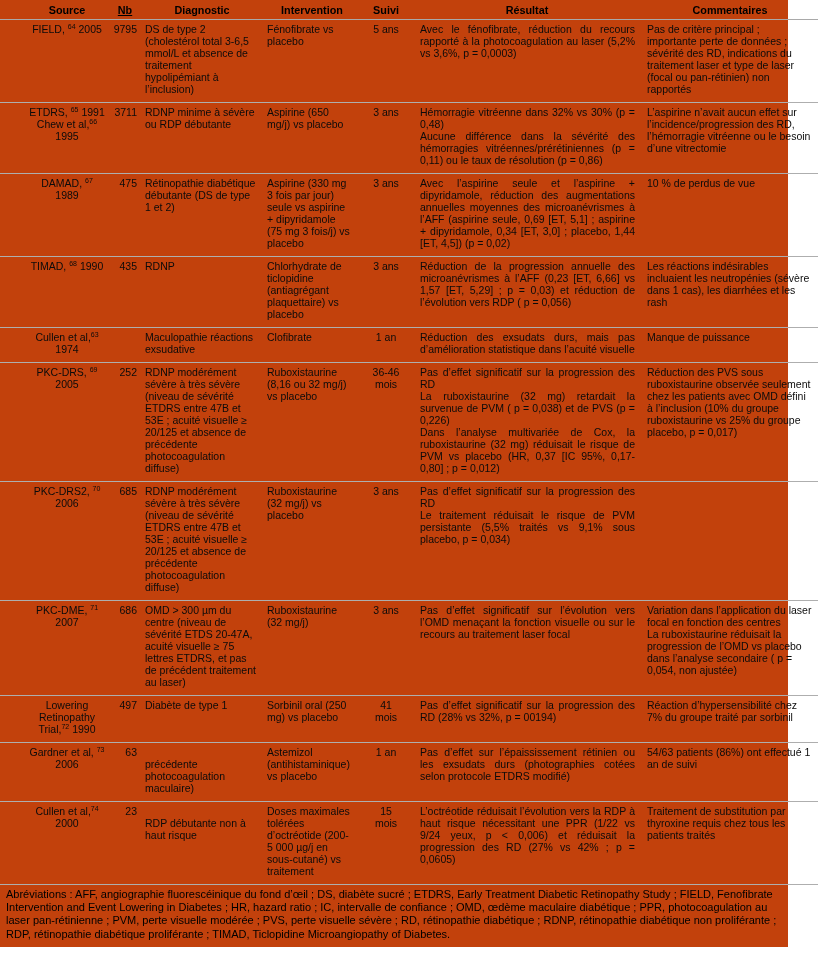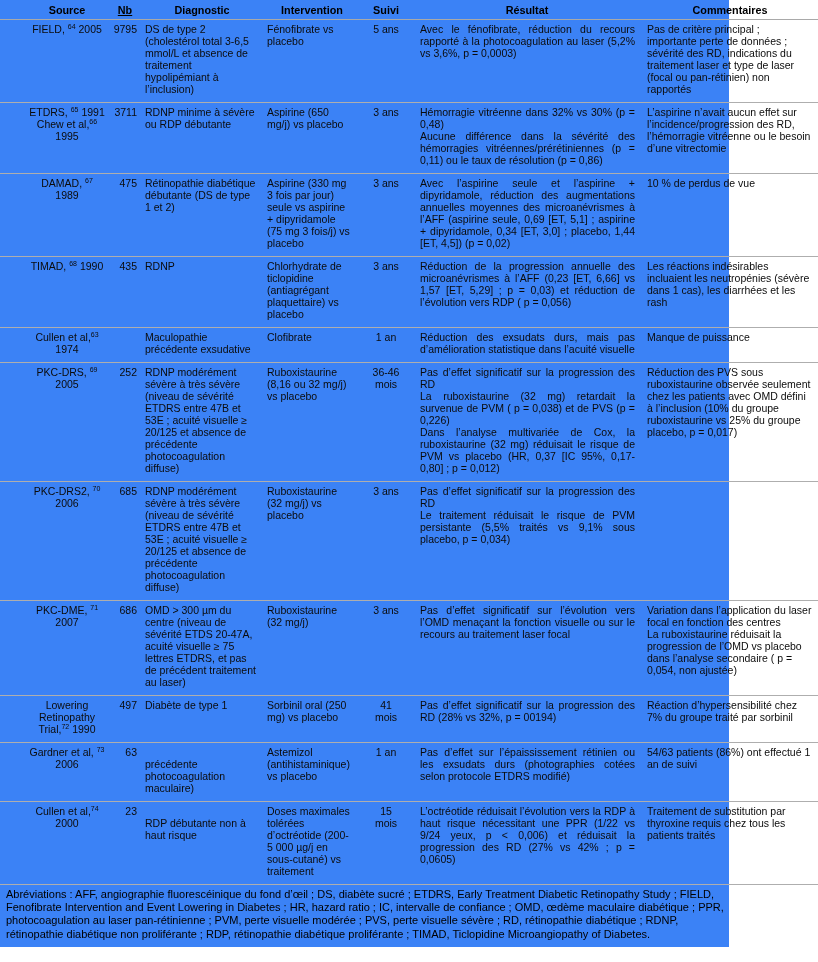--- a/index.html
+++ b/index.html
@@ -2,21 +2,21 @@
 <html><head>
 <meta charset="utf-8">
 <style>
   html, body { margin: 0; padding: 0; background: #ffffff; }
   body {
     width: 818px;
     font-family: "Liberation Sans", "DejaVu Sans", sans-serif;
     color: #0b0b0b;
     -webkit-font-smoothing: antialiased;
   }
-  .page { width: 729px; background: #3b82f6; }
+  .page { width: 788px; background: #c2410c; }
 
   table.studies {
     width: 818px;
     border-collapse: collapse;
     table-layout: fixed;
   }
   th {
     font-size: 10.8px;
     line-height: 12px;
     font-weight: bold;
@@ -169,21 +169,21 @@
             <div class="para">Les réactions indésirables incluaient les neutropénies (sévère dans 1 cas), les diarrhées et les rash</div>
           </td>
         </tr>
         <tr>
           <td class="c-source">
             <div class="para"><span>Cullen et al,</span><sup>63</sup></div>
             <div class="para"><span>1974</span></div>
           </td>
           <td class="c-nb"></td>
           <td class="c-diagnostic">
-            <div class="para">Maculopathie précédente exsudative</div>
+            <div class="para">Maculopathie réactions exsudative</div>
           </td>
           <td class="c-intervention">
             <div class="para">Clofibrate</div>
           </td>
           <td class="c-suivi">
             <div class="para">1 an</div>
           </td>
           <td class="c-resultat">
             <div class="para">Réduction des exsudats durs, mais pas d’amélioration statistique dans l’acuité visuelle</div>
           </td>

